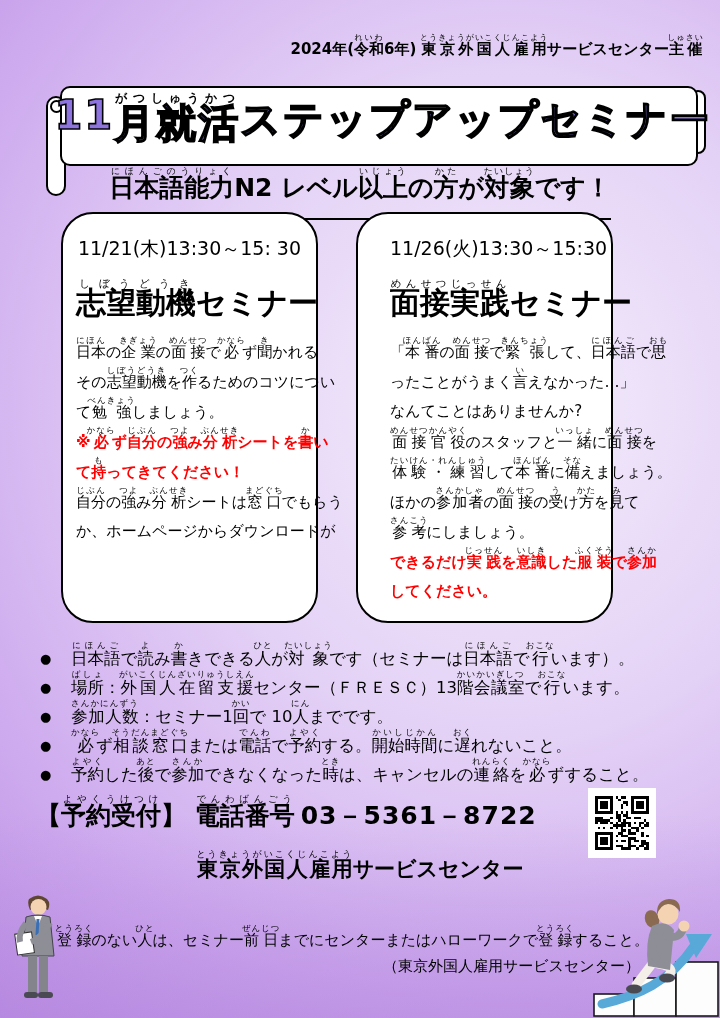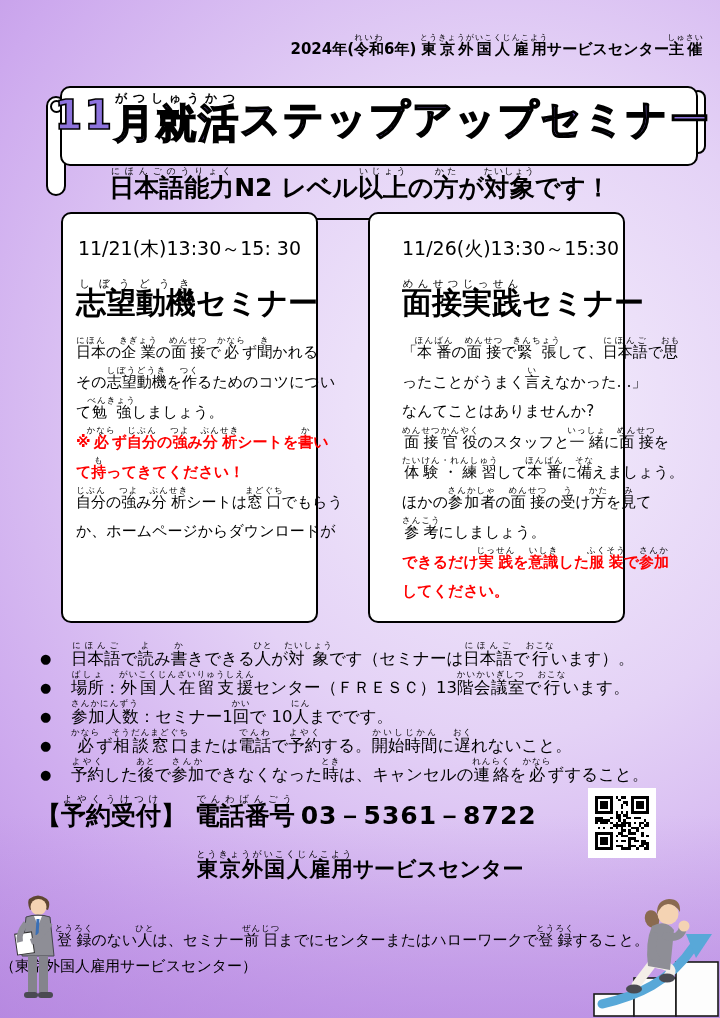--- a/index.html
+++ b/index.html
@@ -27,23 +27,23 @@
     font-size:40px;font-weight:900;letter-spacing:2px;color:var(--banner-text);-webkit-text-stroke:1.6px #000;white-space:nowrap;}
   .banner-title rt{font-size:12px;font-weight:700;letter-spacing:4px;}
 
   
   .subtitle{position:absolute;top:166px;left:0;width:100%;text-align:center;font-size:25px;font-weight:700;white-space:nowrap;}
   .subtitle .u{border-bottom:2.5px solid #000;padding-bottom:14px;display:inline-block;}
   .subtitle rt{font-size:9px;}
 
   
   .card{position:absolute;top:212px;width:257px;height:411px;background:var(--card-bg);
-    border:2.5px solid #000;border-radius:10px;box-sizing:border-box;padding:12px 13px;}
+    border:2.5px solid #000;border-radius:32px;box-sizing:border-box;padding:12px 13px;}
   .card-left{left:61px;}
-  .card-right{left:368px;padding-left:32px;}
+  .card-right{left:356px;padding-left:32px;}
   .card-date{margin-top:10px;text-align:center;font-size:19px;white-space:nowrap;}
   .card-title{margin-top:16px;font-size:30px;font-weight:700;white-space:nowrap;}
   .card-title rt{font-size:10.5px;letter-spacing:3px;}
   .card-body{margin-top:12px;font-size:15px;}
   .bline{height:30px;line-height:30px;white-space:nowrap;}
   .bline.red{color:var(--red-text);font-weight:700;}
 
   
   .bullets{position:absolute;left:38px;top:641px;width:670px;}
   .bullet{position:relative;padding-left:33px;font-size:16.5px;height:29px;line-height:29px;white-space:nowrap;}
@@ -55,21 +55,21 @@
   .reserve .phone{letter-spacing:1px;margin-left:6px;}
   .qr-box{position:absolute;left:588px;top:788px;width:68px;height:70px;background:#fff;
     display:flex;align-items:center;justify-content:center;}
 
   
   .org{position:absolute;top:849px;left:0;width:100%;text-align:center;font-size:21px;font-weight:700;white-space:nowrap;}
   .org rt{font-size:9px;letter-spacing:2px;}
   .note{position:absolute;left:42px;font-size:15px;height:29px;line-height:29px;white-space:nowrap;}
   .note-1{top:896px;}
   .note-2{top:924px;}
-  .note-3{top:952px;left:0;width:640px;text-align:left;}
+  .note-3{top:952px;left:0;width:640px;text-align:right;}
 
   .illu{position:absolute;}
   .illu-man{left:10px;top:893px;}
   .illu-stairs{left:592px;top:878px;}
 </style>
 </head>
 <body>
 
 <div class="page">
 

